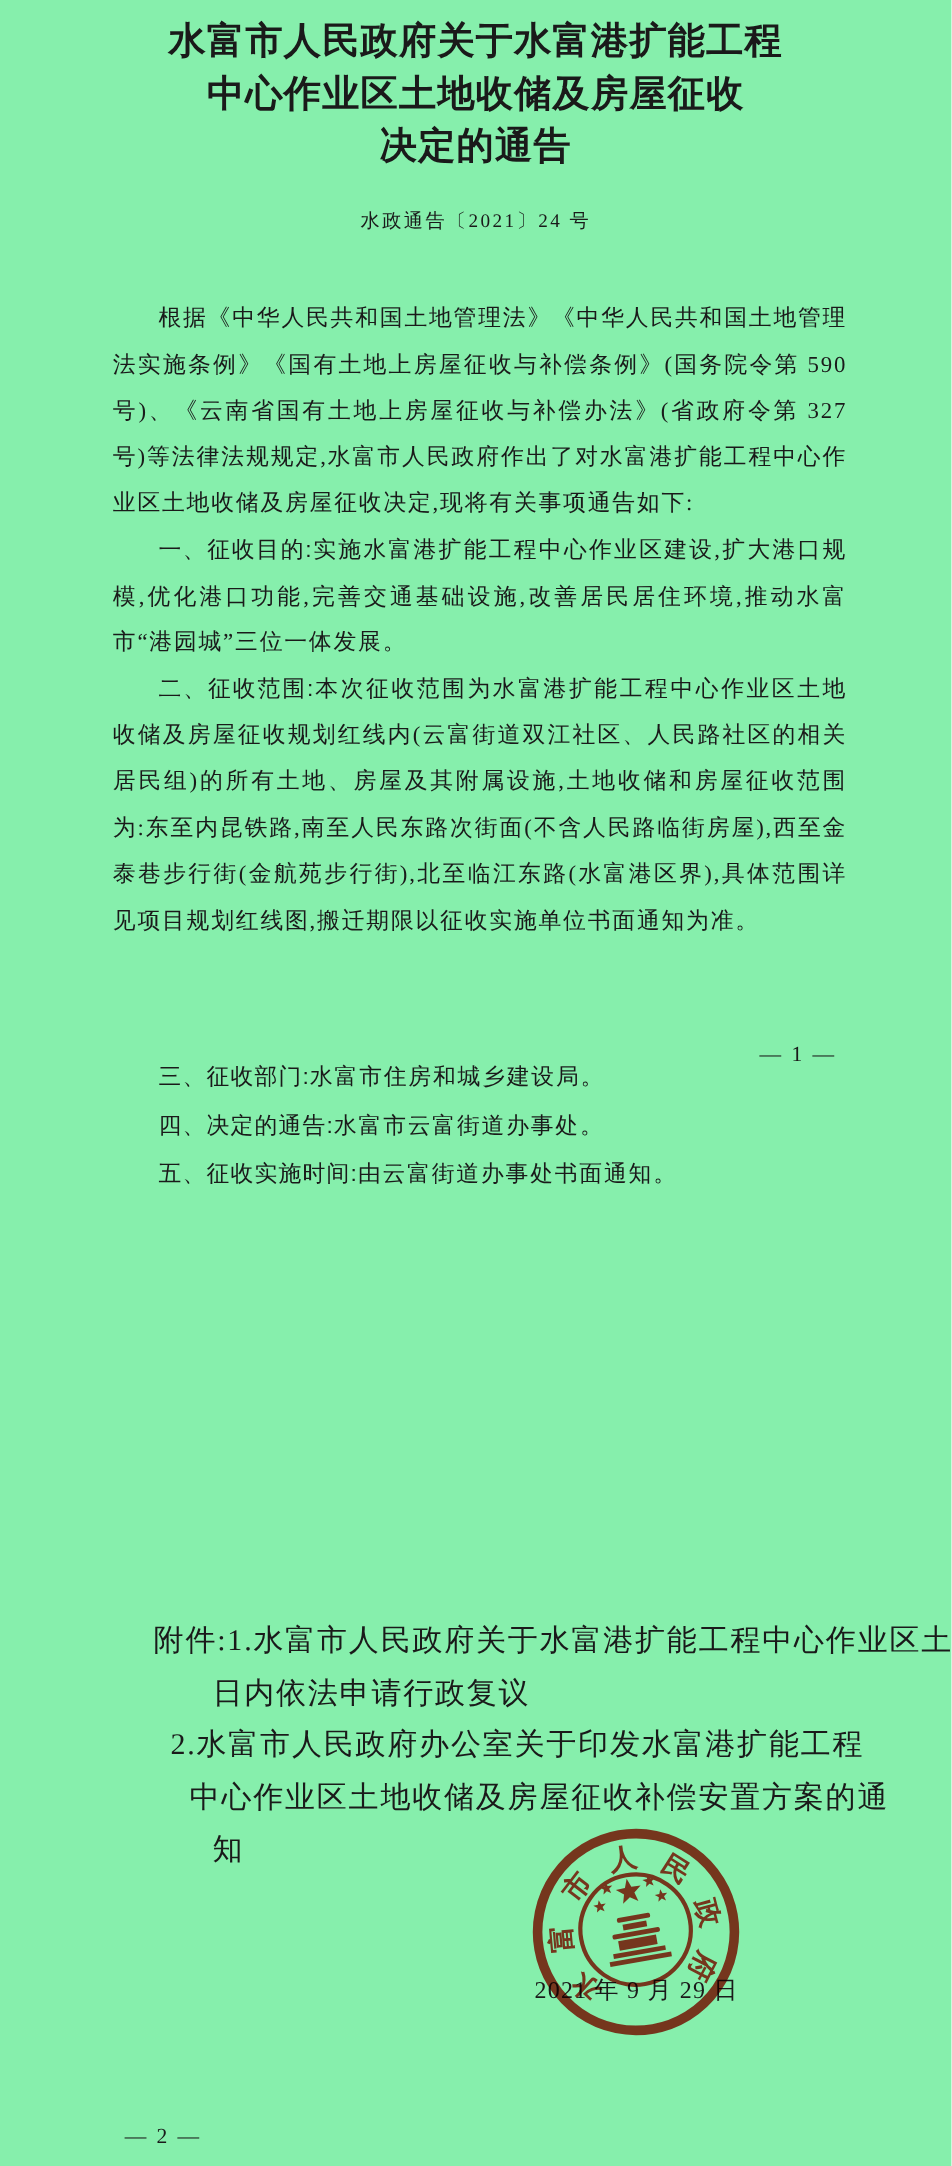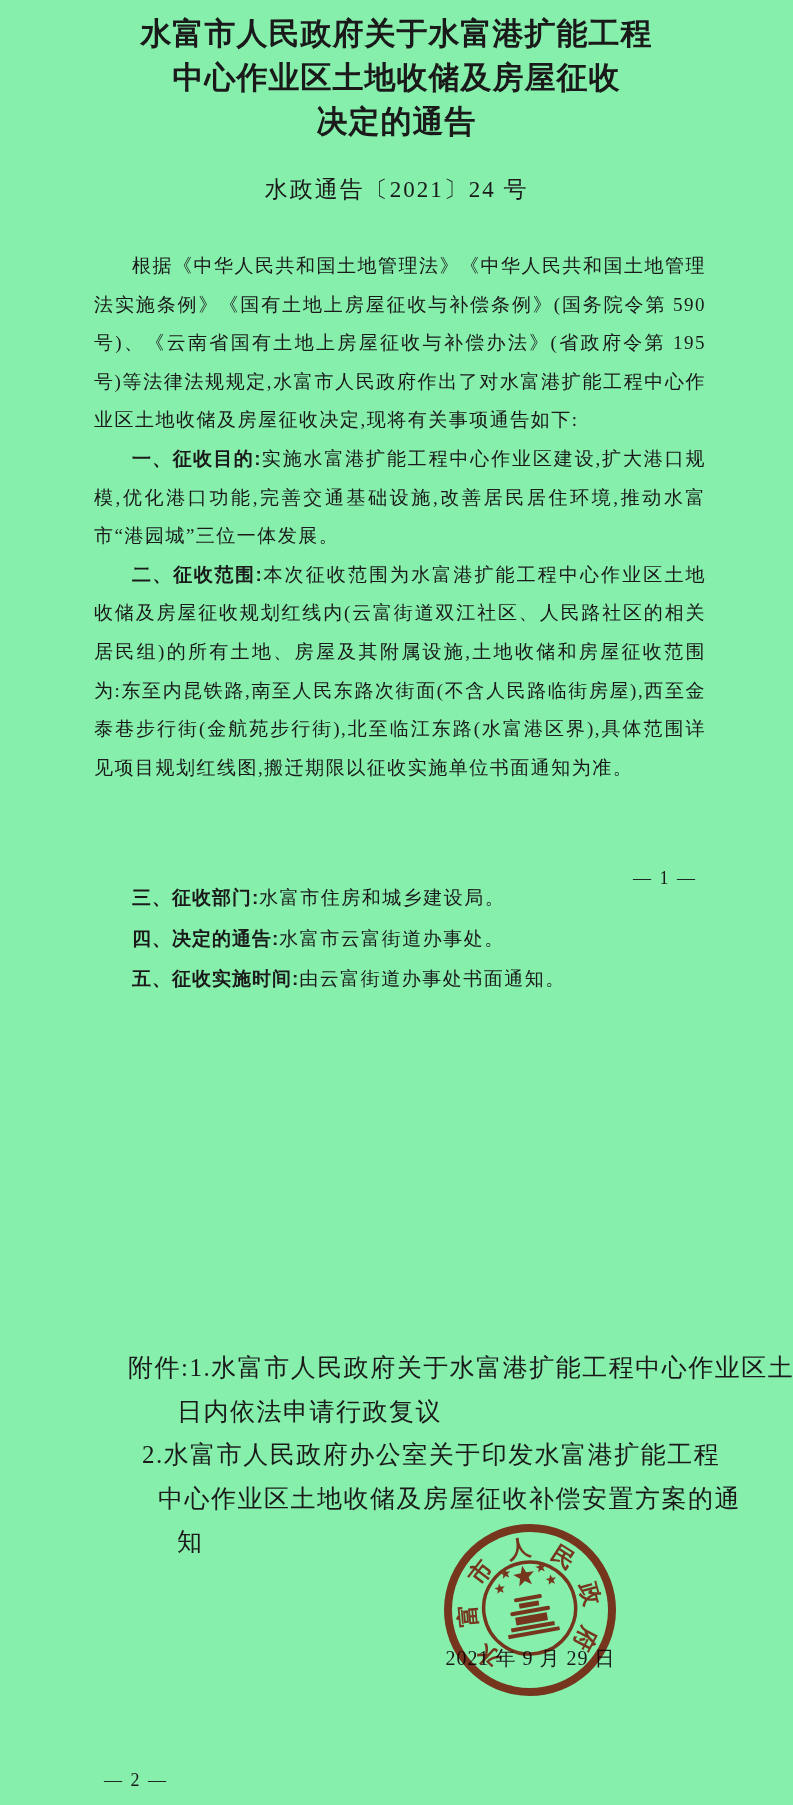--- a/index.html
+++ b/index.html
@@ -9,30 +9,30 @@
     font-family:"Liberation Serif","DejaVu Serif",serif;
     overflow:hidden;
   }
   .title {
     position:absolute; top:12px; left:0; width:100%;
     text-align:center; font-weight:bold; font-size:31px; line-height:44px;
     letter-spacing:1px;
   }
   .doc-number {
     position:absolute; top:174px; left:0; width:100%;
-    text-align:center; font-size:23px; letter-spacing:2px;
+    text-align:center; font-size:16px; letter-spacing:2px;
   }
   .body-block {
     position:absolute; left:94px; width:612px;
     font-size:19px; letter-spacing:1.5px; text-align:justify;
   }
   .body-1 { top:247px; line-height:38.6px; }
   .body-2 { top:878px; line-height:40.6px; }
   .body-block p { margin:0; text-indent:2em; }
-  .lead { font-weight:bold; font-family:"Liberation Sans","DejaVu Sans",sans-serif; letter-spacing:1px; }
+  .lead { font-weight:normal; font-family:"Liberation Sans","DejaVu Sans",sans-serif; letter-spacing:1px; }
   .page-marker { position:absolute; font-size:18px; letter-spacing:2px; }
   .marker-1 { top:868px; right:96px; }
   .marker-2 { top:1770px; left:104px; }
   .attachment {
     position:absolute; top:1346px; left:94px; width:650px;
     font-size:25px; letter-spacing:1.5px; line-height:43.5px;
   }
   .attachment div { white-space:nowrap; }
   .att-0 { padding-left:34px; }
   .att-1 { padding-left:83px; }
@@ -60,21 +60,21 @@
 
   <div class="title">
     <div>水富市人民政府关于水富港扩能工程</div>
     <div>中心作业区土地收储及房屋征收</div>
     <div>决定的通告</div>
   </div>
 
   <div class="doc-number">水政通告〔2021〕24 号</div>
 
   <div class="body-block body-1">
-    <p>根据《中华人民共和国土地管理法》《中华人民共和国土地管理法实施条例》《国有土地上房屋征收与补偿条例》(国务院令第 590 号)、《云南省国有土地上房屋征收与补偿办法》(省政府令第 195 号)等法律法规规定,水富市人民政府作出了对水富港扩能工程中心作业区土地收储及房屋征收决定,现将有关事项通告如下:</p>
+    <p>根据《中华人民共和国土地管理法》《中华人民共和国土地管理法实施条例》《国有土地上房屋征收与补偿条例》(国务院令第 590 号)、《云南省国有土地上房屋征收与补偿办法》(省政府令第 327 号)等法律法规规定,水富市人民政府作出了对水富港扩能工程中心作业区土地收储及房屋征收决定,现将有关事项通告如下:</p>
     <p><span class="lead">一、征收目的:</span><span>实施水富港扩能工程中心作业区建设,扩大港口规模,优化港口功能,完善交通基础设施,改善居民居住环境,推动水富市“港园城”三位一体发展。</span></p>
     <p><span class="lead">二、征收范围:</span><span>本次征收范围为水富港扩能工程中心作业区土地收储及房屋征收规划红线内(云富街道双江社区、人民路社区的相关居民组)的所有土地、房屋及其附属设施,土地收储和房屋征收范围为:东至内昆铁路,南至人民东路次街面(不含人民路临街房屋),西至金泰巷步行街(金航苑步行街),北至临江东路(水富港区界),具体范围详见项目规划红线图,搬迁期限以征收实施单位书面通知为准。</span></p>
   </div>
 
   <div class="page-marker marker-1">— 1 —</div>
 
   <div class="body-block body-2">
     <p><span class="lead">三、征收部门:</span><span>水富市住房和城乡建设局。</span></p>
     <p><span class="lead">四、决定的通告:</span><span>水富市云富街道办事处。</span></p>
     <p><span class="lead">五、征收实施时间:</span><span>由云富街道办事处书面通知。</span></p>

